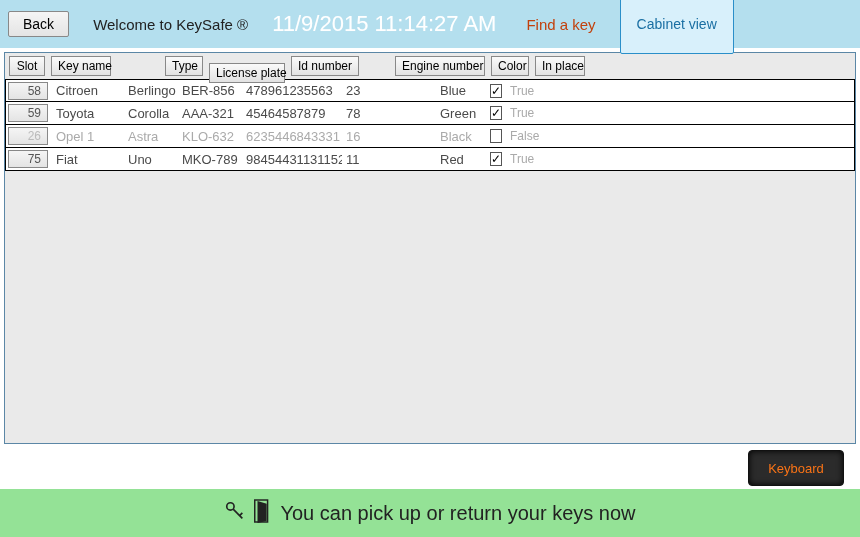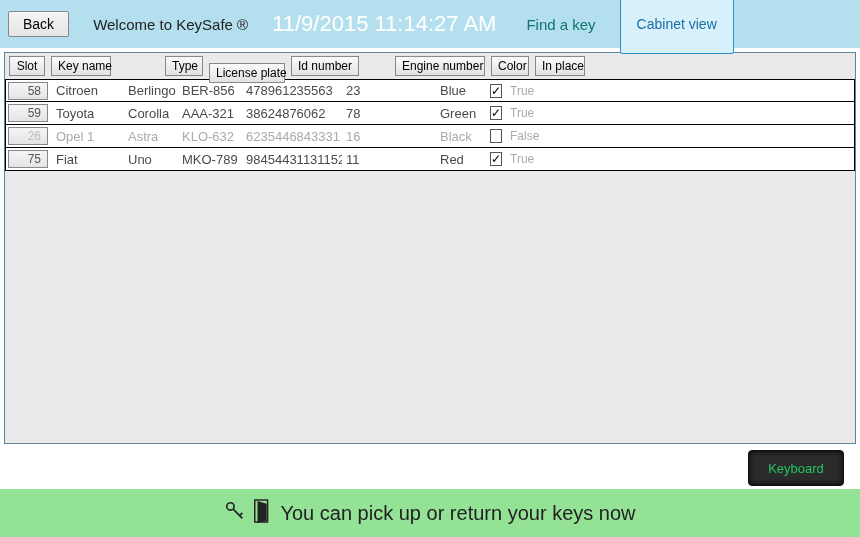--- a/index.html
+++ b/index.html
@@ -35,21 +35,21 @@
   }
   .datetime {
     font-size: 22px;
     color: #fff;
     font-weight: 400;
     margin: 0 10px;
     text-shadow: 0 0 1px rgba(255,255,255,.3);
   }
   .findkey {
     font-size: 15px;
-    color: #0f766e;
+    color: #c2410c;
     margin-left: 6px;
   }
   .cabinet {
     border: 1px solid #2a8fc9;
     background: #d8f0fb;
     color: #1a6fa3;
     padding: 21px 16px;
     font-size: 14px;
     cursor: pointer;
     border-radius: 2px;
@@ -135,21 +135,21 @@
   
   .kbdbtn {
     position: absolute;
     right: 16px;
     top: 450px;
     width: 96px;
     height: 36px;
     background: #2b2b2b;
     border: 1px solid #111;
     border-radius: 4px;
-    color: #22c55e;
+    color: #f97316;
     font-size: 13px;
     display: flex;
     align-items: center;
     justify-content: center;
     cursor: pointer;
     box-shadow: inset 0 0 6px #000;
   }
   
   .footer {
     position: absolute;
@@ -201,21 +201,21 @@
         <span class="cell c-chk">
           <span class="chkbox">✓</span>
         </span>
         <span class="cell c-truth">True</span>
       </div>
       <div class="row">
         <span class="c-slot">59</span>
         <span class="cell c-name">Toyota</span>
         <span class="cell c-type">Corolla</span>
         <span class="cell c-plate">AAA-321</span>
-        <span class="cell c-id">38624876062</span>
+        <span class="cell c-id">45464587879</span>
         <span class="cell c-eng">78</span>
         <span class="cell c-color">Green</span>
         <span class="cell c-chk">
           <span class="chkbox">✓</span>
         </span>
         <span class="cell c-truth">True</span>
       </div>
       <div class="row disabled">
         <span class="c-slot">26</span>
         <span class="cell c-name">Opel 1</span>

